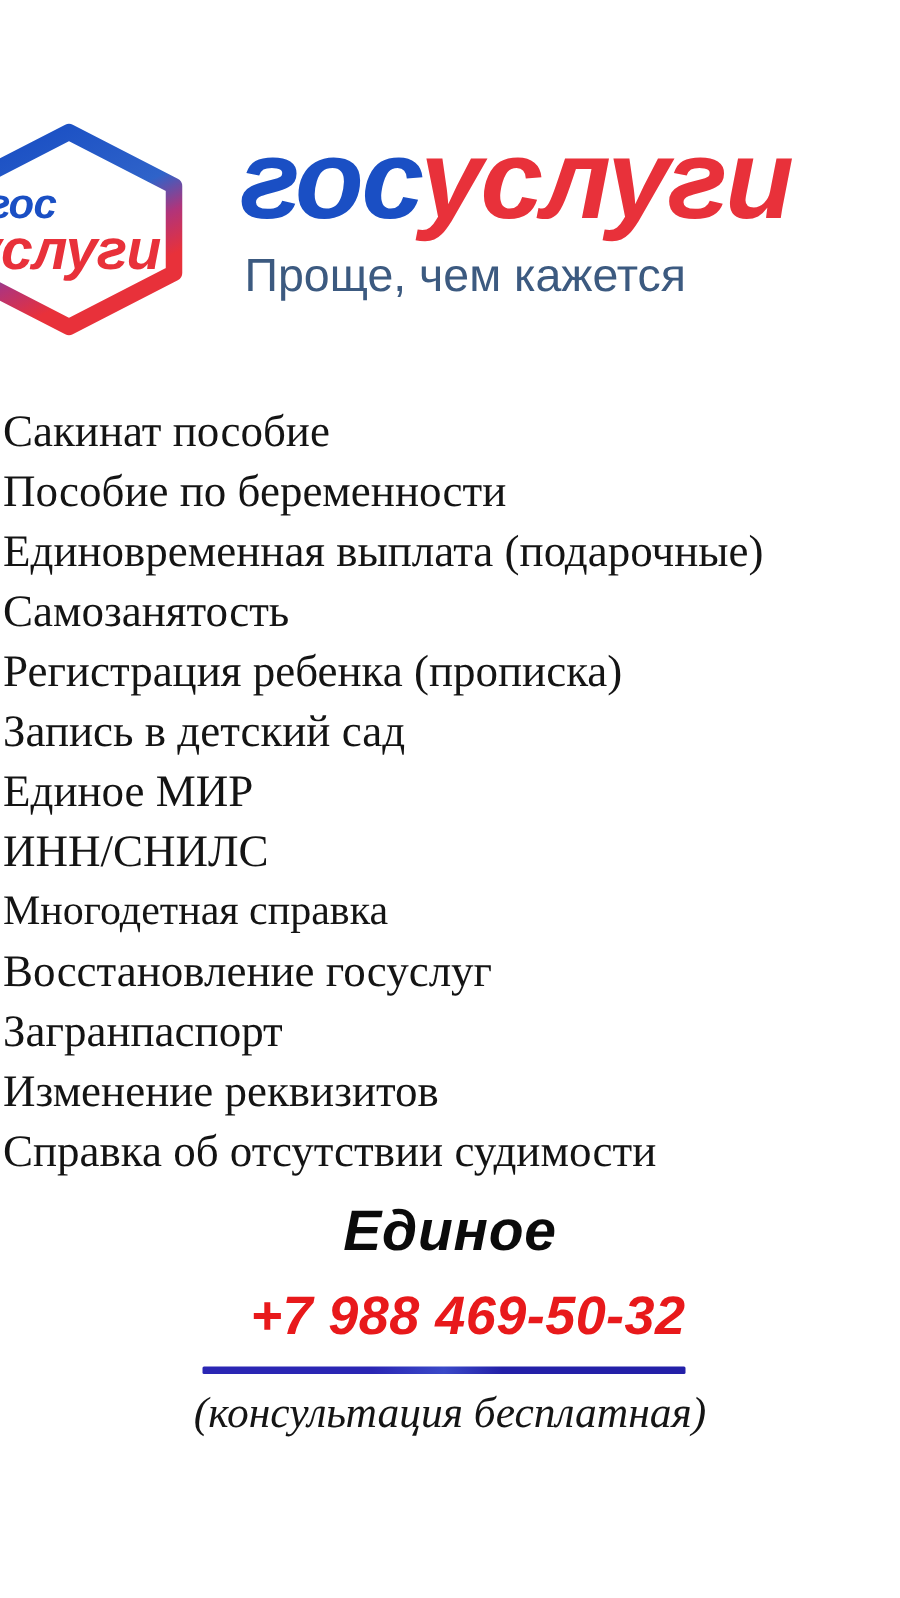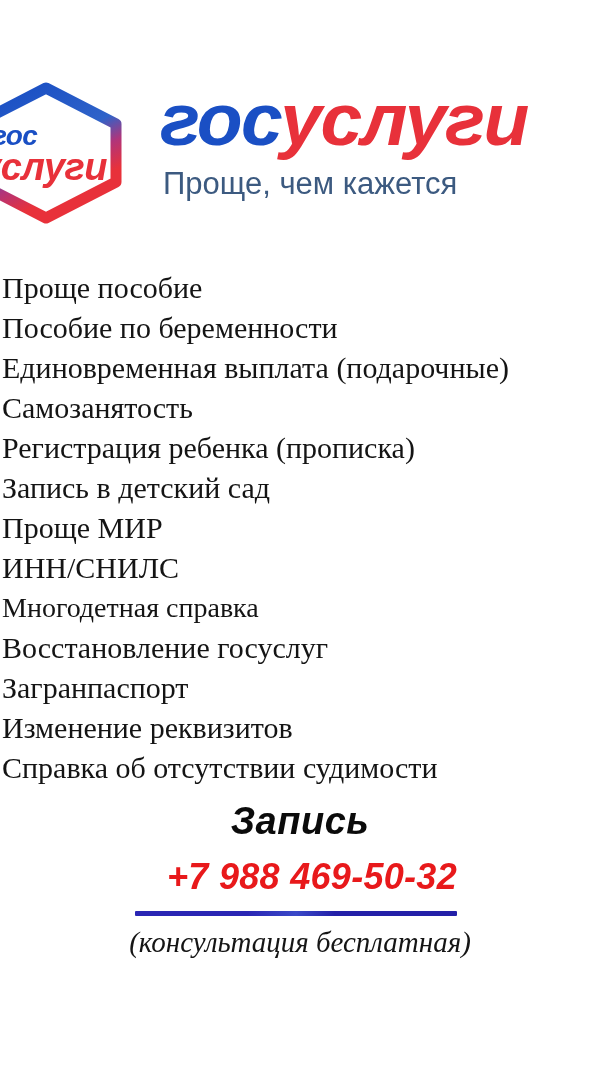--- a/index.html
+++ b/index.html
@@ -175,36 +175,36 @@
     </div>
 
     <div class="logo-wordmark">
       <span class="wm-blue">гос</span><span class="wm-red">услуги</span>
     </div>
 
     <div class="logo-tagline">Проще, чем кажется</div>
   </div>
 
   <ul class="services">
-    <li>Проще пособие</li>
+    <li>Сакинат пособие</li>
     <li>Пособие по беременности</li>
     <li>Единовременная выплата (подарочные)</li>
     <li>Самозанятость</li>
     <li>Регистрация ребенка (прописка)</li>
     <li>Запись в детский сад</li>
-    <li>Проще МИР</li>
+    <li>Единое МИР</li>
     <li>ИНН/СНИЛС</li>
     <li class="compact">Многодетная справка</li>
     <li>Восстановление госуслуг</li>
     <li>Загранпаспорт</li>
     <li>Изменение реквизитов</li>
     <li>Справка об отсутствии судимости</li>
   </ul>
 
-  <div class="contact-name">Запись</div>
+  <div class="contact-name">Единое</div>
 
   <div class="contact-phone">+7 988 469-50-32</div>
 
   <div class="contact-rule"></div>
 
   <div class="contact-note">(консультация бесплатная)</div>
 
 </div>
 
 </body></html>

